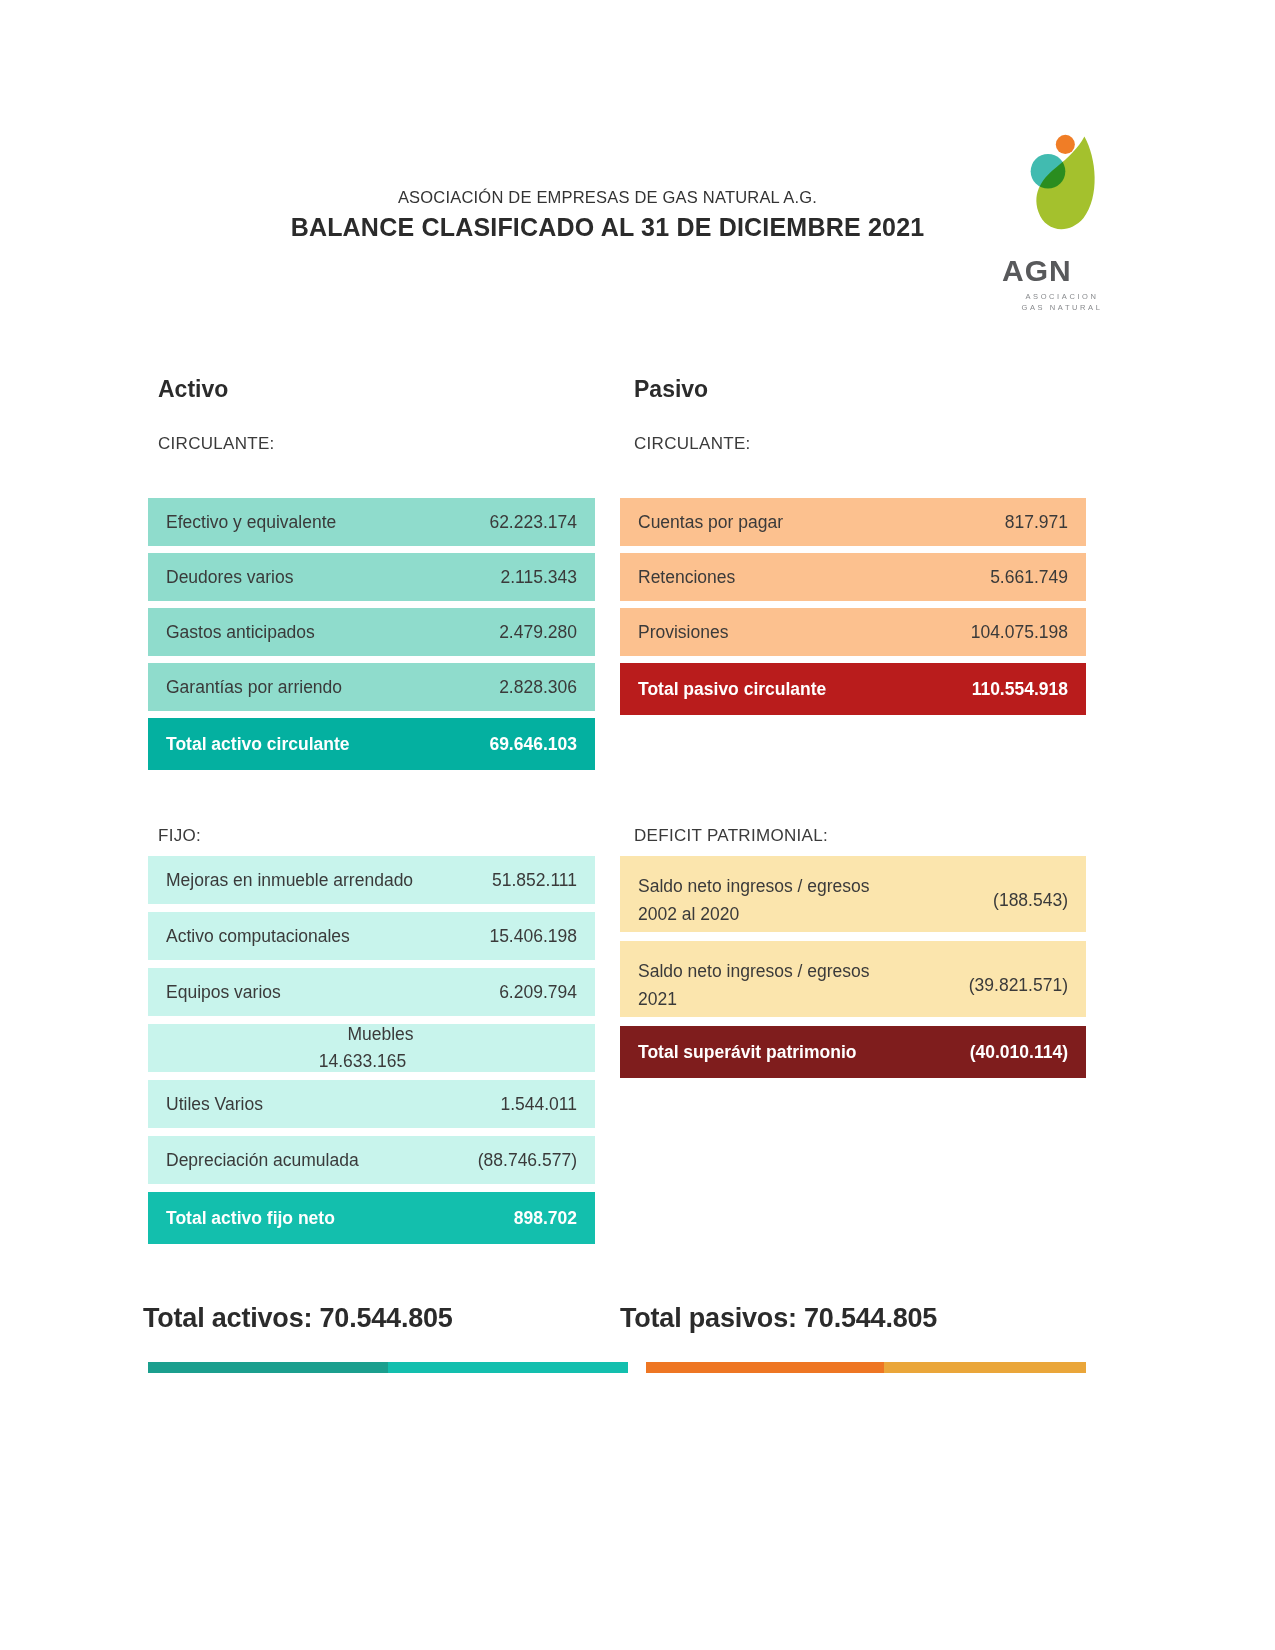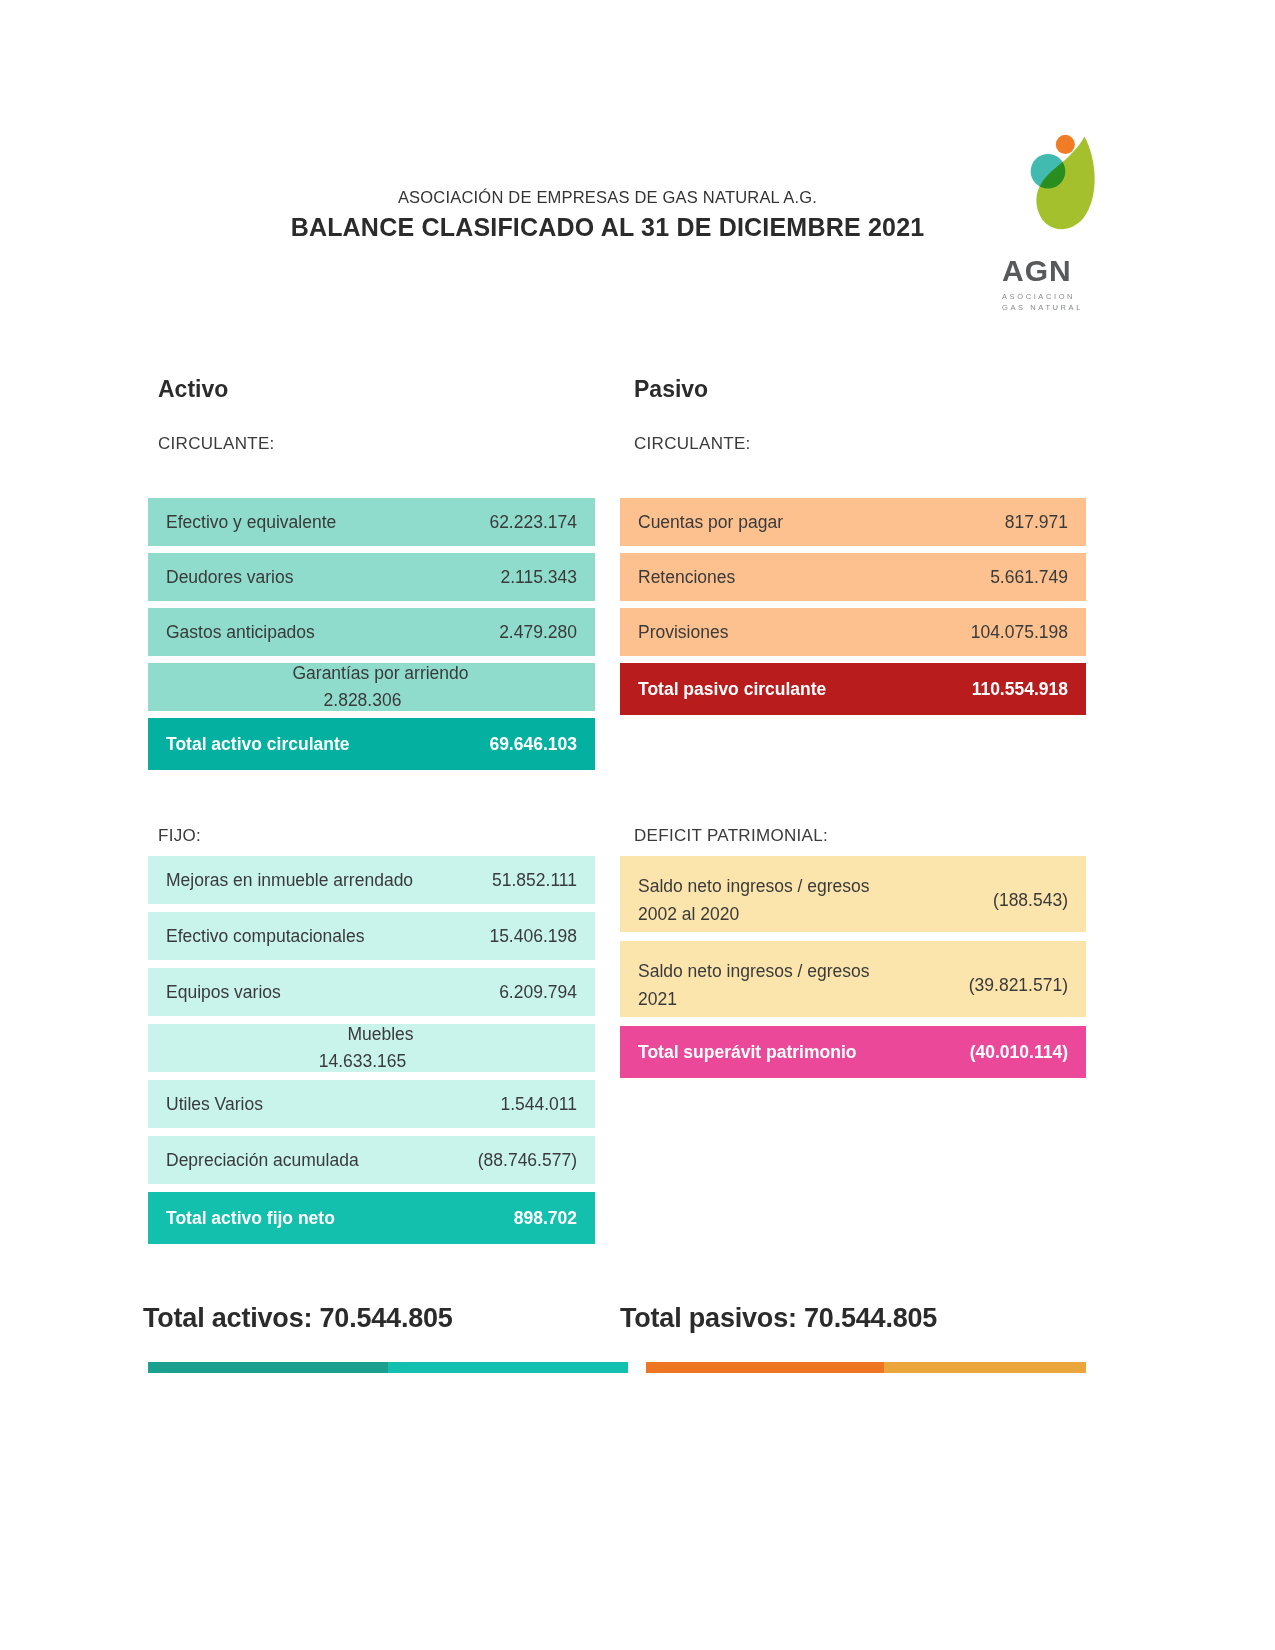--- a/index.html
+++ b/index.html
@@ -15,21 +15,21 @@
 
   
   .header { position:absolute; left:0; top:188px; width:1215px; text-align:center; }
   .header .subtitle { font-size:16.5px; letter-spacing:.2px; color:#333; }
   .header .title   { font-size:25px; font-weight:bold; color:#2b2b2b; margin-top:6px; letter-spacing:.2px; }
 
   
   .logo { position:absolute; left:1002px; top:134px; width:120px; text-align:left; }
   .logo svg { display:block; margin-left:20px; }
   .logo .acronym { font-size:30px; font-weight:bold; color:#58595b; letter-spacing:1px; margin-top:16px; }
-  .logo .tagline { font-size:7.5px; letter-spacing:2.6px; color:#87898c; line-height:1.5; margin-top:3px; }
+  .logo .tagline { font-size:7.5px; letter-spacing:2.6px; color:#87898c; line-height:1.5; margin-top:3px;text-align:center; }
 
   
   .col { position:absolute; top:0; height:1480px; }
   .col-left  { left:148px; width:447px; }
   .col-right { left:620px; width:466px; }
 
   .section-heading { position:absolute; font-size:23px; font-weight:bold; color:#2b2b2b; }
   .section-label   { position:absolute; font-size:17px; color:#3a3a3a; letter-spacing:.3px; }
 
   .row {
@@ -44,21 +44,21 @@
     height:52px; font-weight:bold; color:#ffffff;
   }
 
   .bg-mint   { background:#8fdccc; }
   .bg-teal   { background:#04b0a0; }
   .bg-cyan   { background:#c8f4ec; }
   .bg-teal2  { background:#13bfad; }
   .bg-peach  { background:#fcc18f; }
   .bg-orange { background:#b91c1c; }
   .bg-cream  { background:#fbe5ad; }
-  .bg-amber  { background:#ec4899; }
+  .bg-amber  { background:#7f1d1d; }
 
   
   .row.tall { height:76px; align-items:center; }
   .row.tall .lbl { padding-top:13px; line-height:1.55; }
   .row.tall .val { padding-top:13px; line-height:1.55; }
 
   
   .grand-total {
     position:absolute; top:1303px; font-size:27px; font-weight:bold; color:#2b2b2b;
     letter-spacing:-.2px;
@@ -104,37 +104,37 @@
       <span class="val">62.223.174</span>
     </div>
     <div class="row bg-mint" style="top:553px;">
       <span class="lbl">Deudores varios</span>
       <span class="val">2.115.343</span>
     </div>
     <div class="row bg-mint" style="top:608px;">
       <span class="lbl">Gastos anticipados</span>
       <span class="val">2.479.280</span>
     </div>
-    <div class="row bg-mint" style="top:663px;flex-direction:column;">
+    <div class="row bg-mint" style="top:663px;">
       <span class="lbl">Garantías por arriendo</span>
       <span class="val">2.828.306</span>
     </div>
     <div class="row row-total bg-teal" style="top:718px;">
       <span class="lbl">Total activo circulante</span>
       <span class="val">69.646.103</span>
     </div>
 
     <div class="section-label" style="top:826px; left:10px;">FIJO:</div>
 
     <div class="row bg-cyan" style="top:856px;">
       <span class="lbl">Mejoras en inmueble arrendado</span>
       <span class="val">51.852.111</span>
     </div>
     <div class="row bg-cyan" style="top:912px;">
-      <span class="lbl">Efectivo computacionales</span>
+      <span class="lbl">Activo computacionales</span>
       <span class="val">15.406.198</span>
     </div>
     <div class="row bg-cyan" style="top:968px;">
       <span class="lbl">Equipos varios</span>
       <span class="val">6.209.794</span>
     </div>
     <div class="row bg-cyan" style="top:1024px;flex-direction:column;">
       <span class="lbl">Muebles</span>
       <span class="val">14.633.165</span>
     </div>

